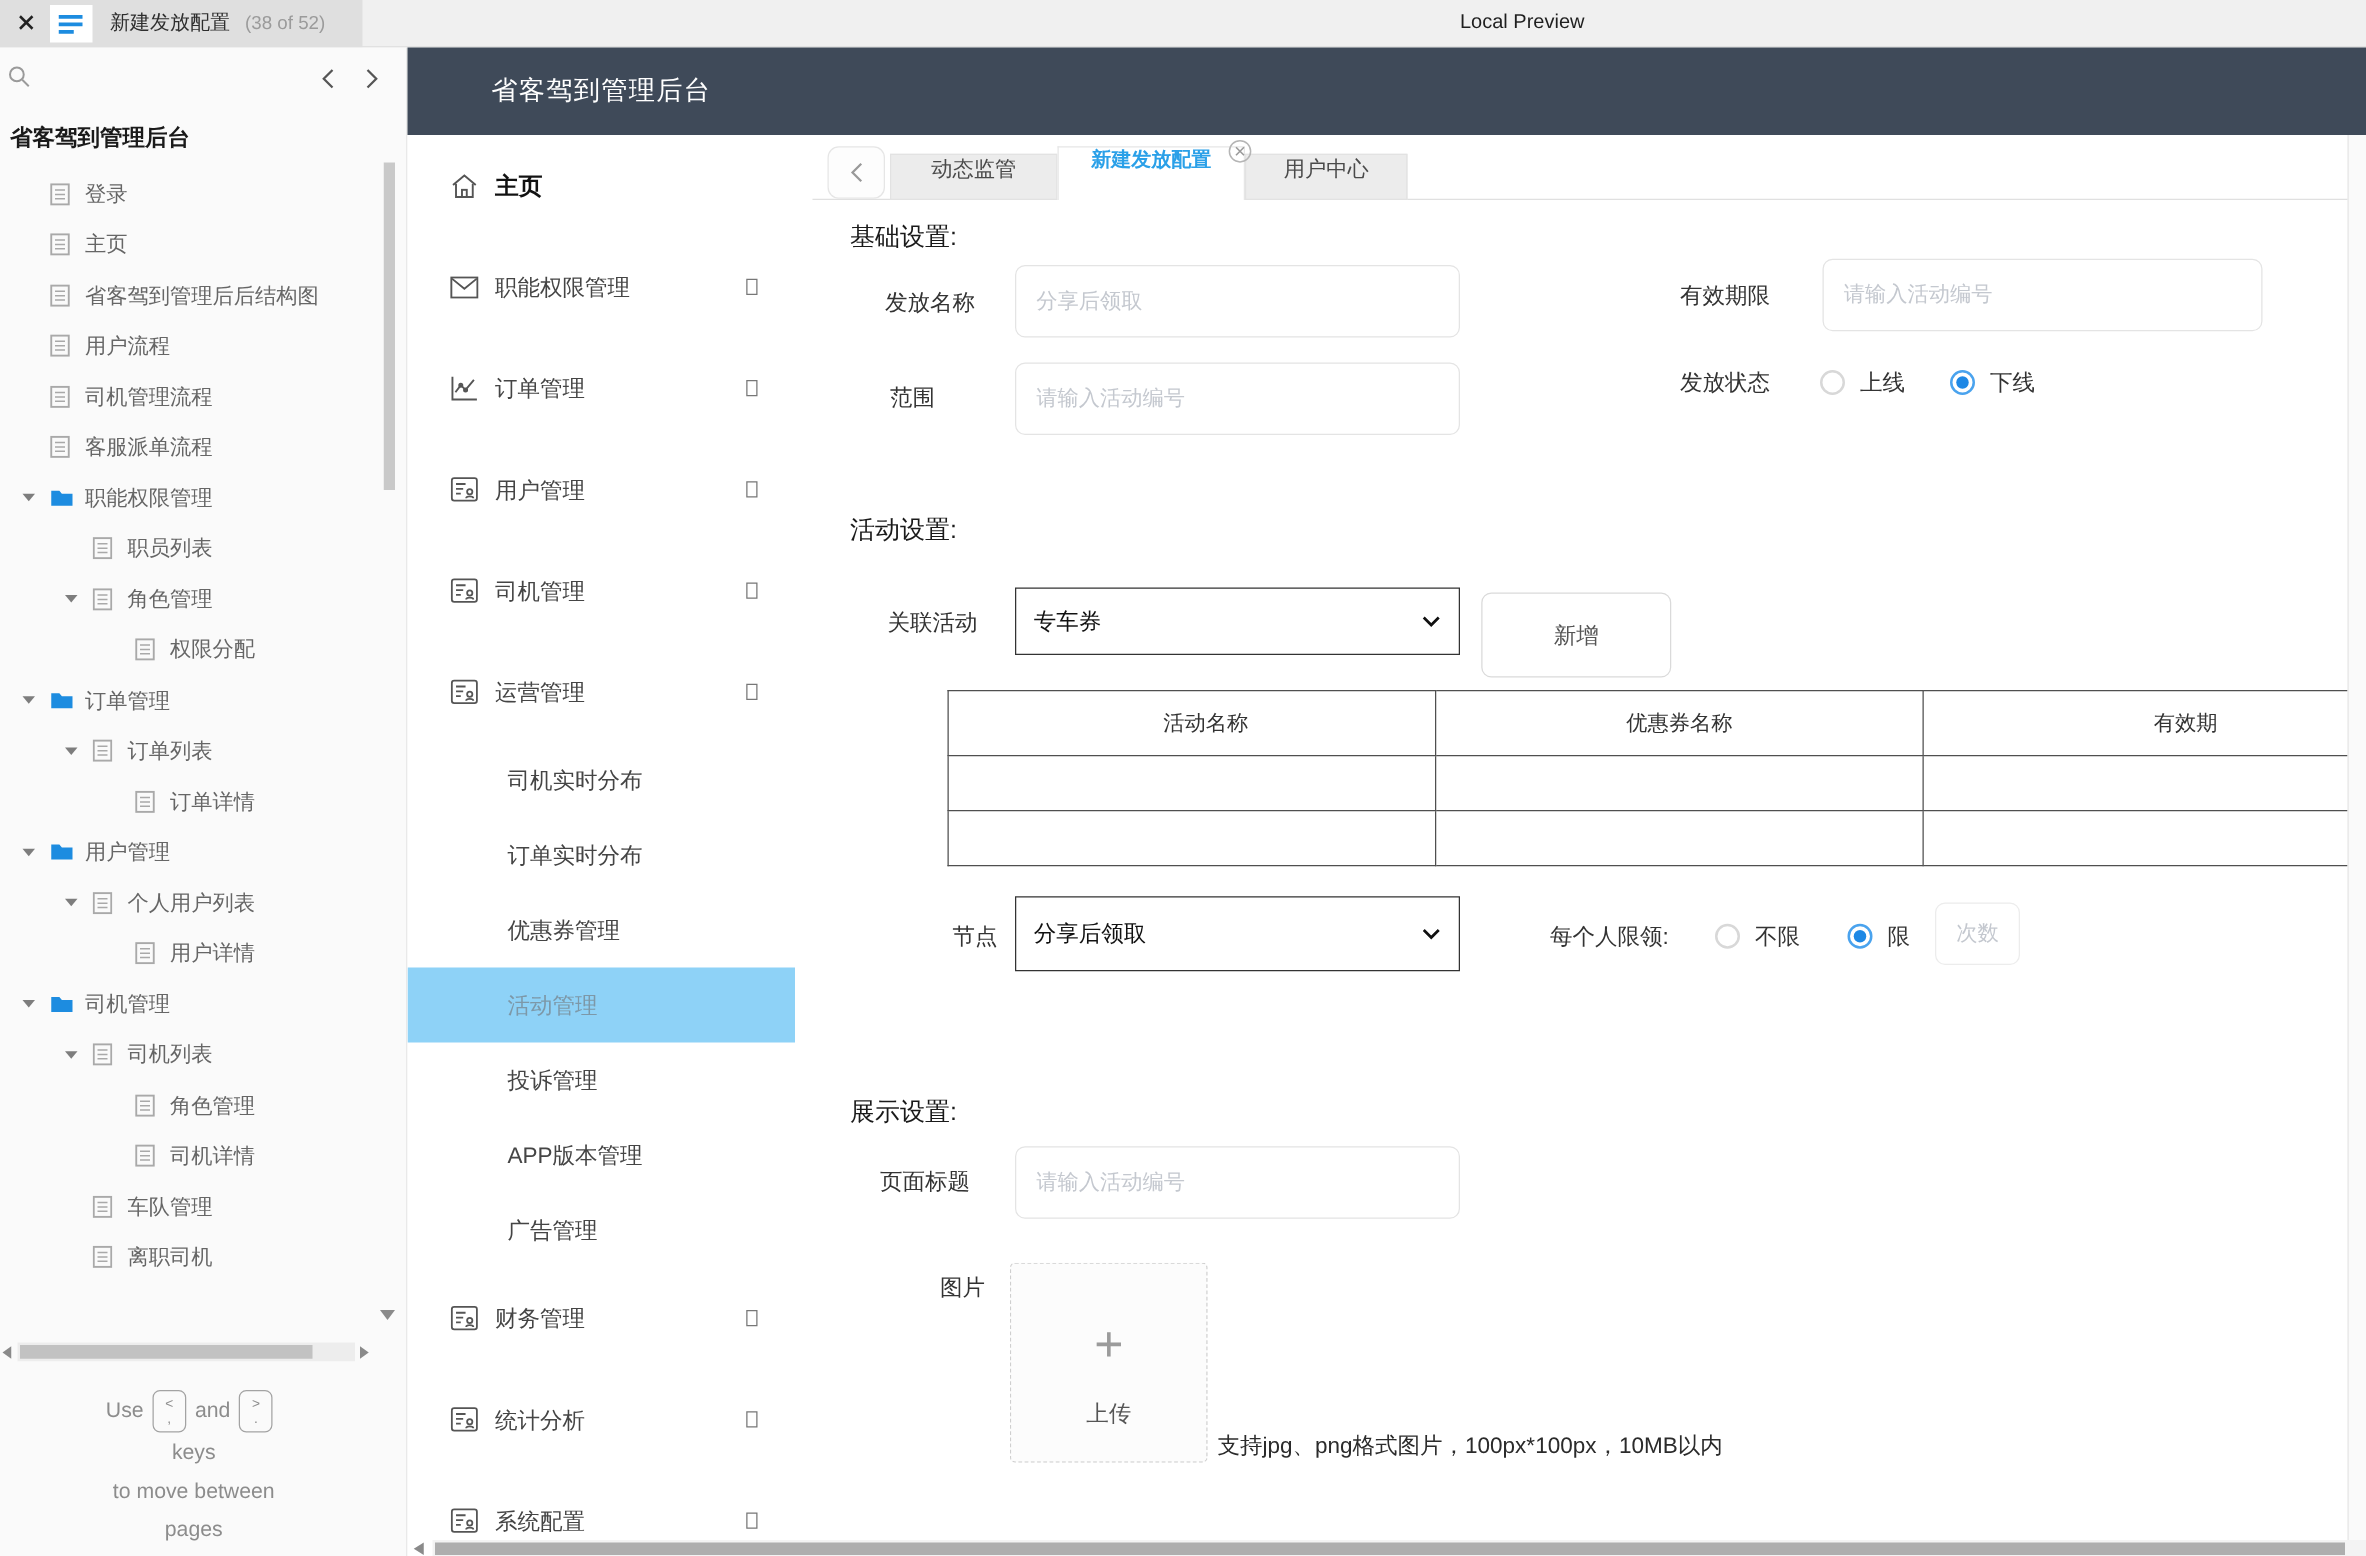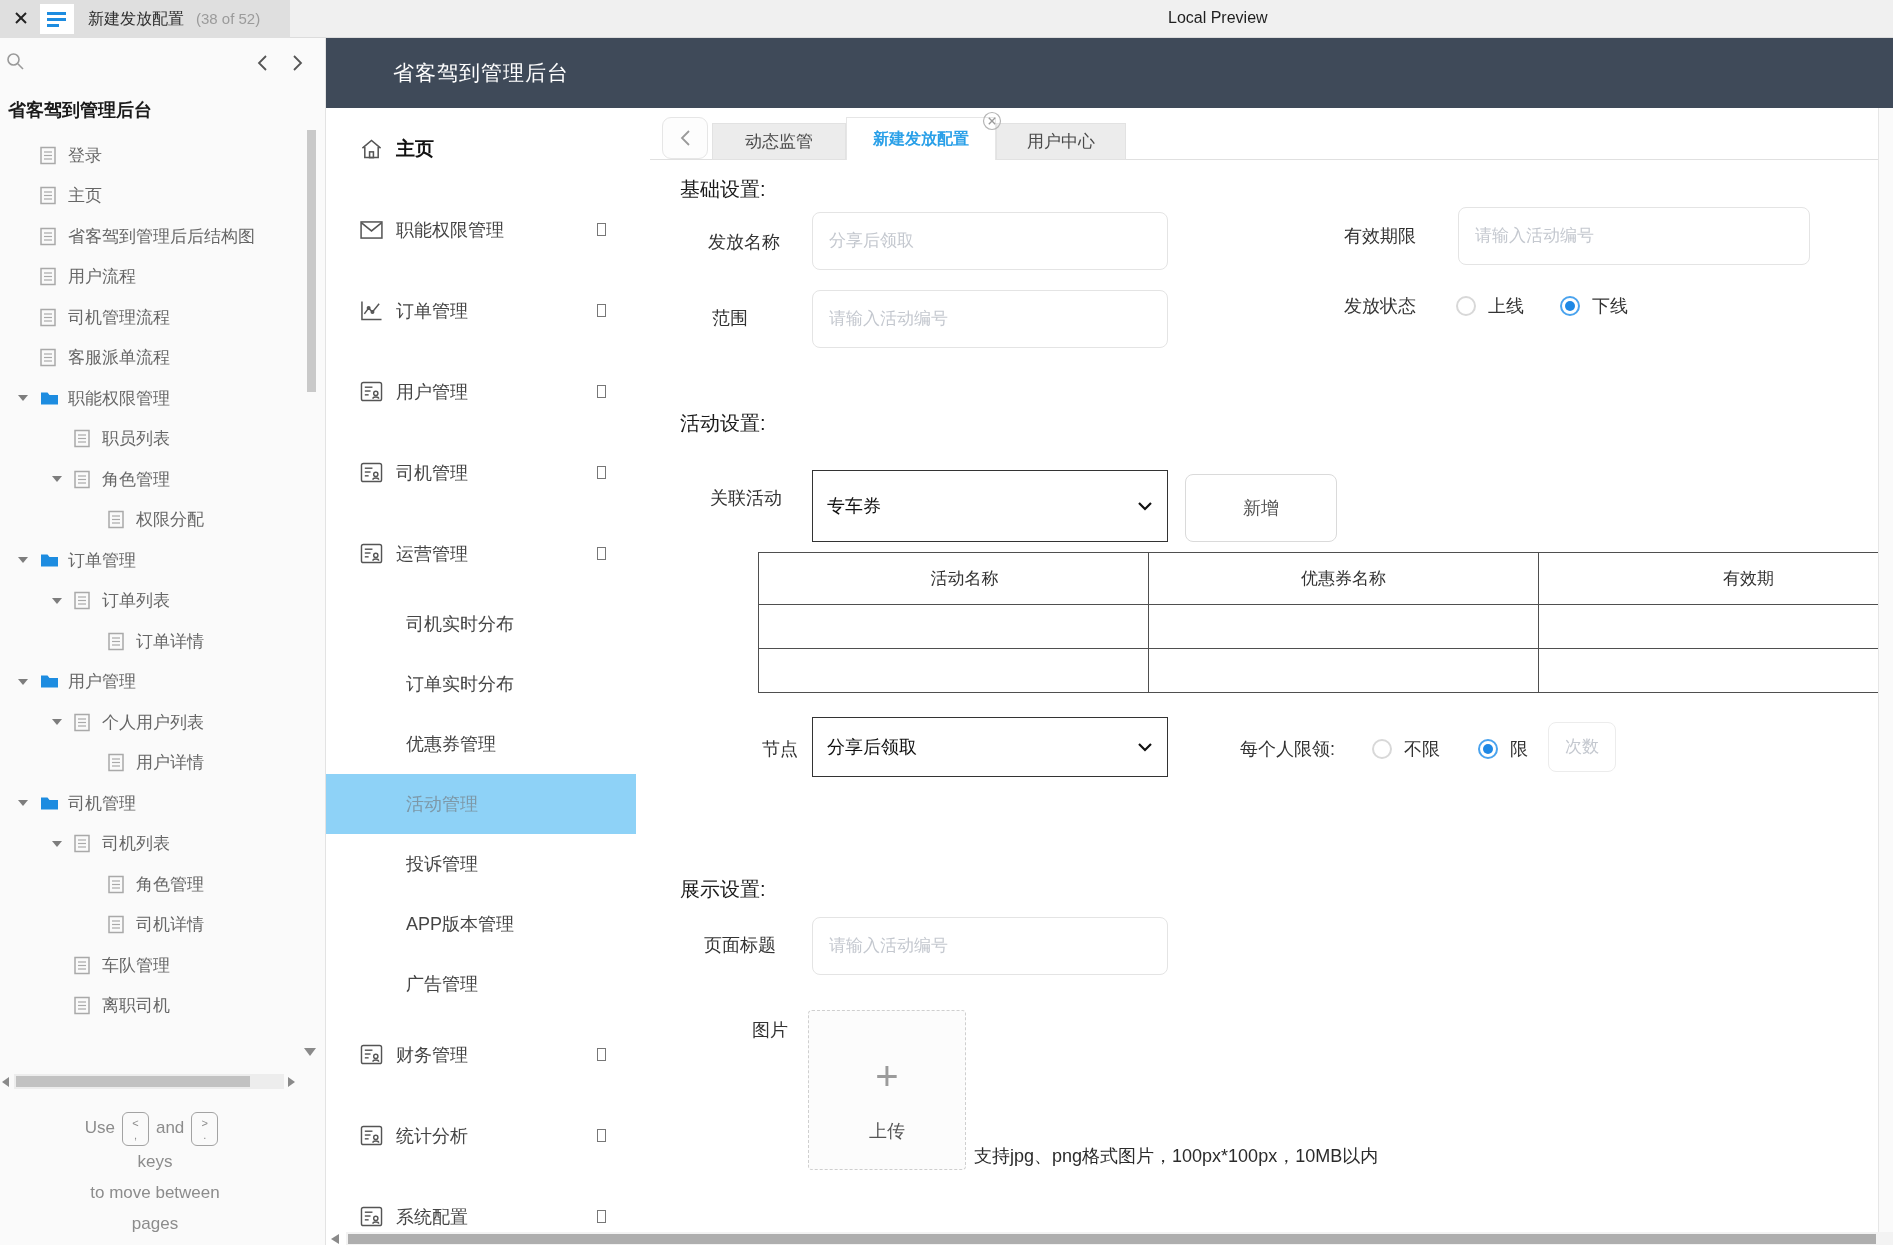--- a/index.html
+++ b/index.html
@@ -53,21 +53,21 @@
   .nav-label{margin-left:12px;font-size:18px;color:#454545;white-space:nowrap;}
   .nav-label.bold{font-weight:bold;color:#111;font-size:19px;}
   .nav-expand{margin-left:auto;margin-right:30px;width:9px;height:13px;border:1px solid #777;}
   .nav-sub .nav-label{margin-left:12px;}
   .nav-sub.active{background:#8ed2f7;}
   .nav-sub.active .nav-label{color:#7d98a8;}
 
   
   .tab-line{position:absolute;left:650px;top:159px;width:1228px;height:1px;background:#e0e0e0;z-index:1;}
   .tab-back{position:absolute;left:662px;top:117px;width:46px;height:42px;background:#fdfdfd;border:1px solid #e6e6e6;border-radius:9px;display:flex;align-items:center;justify-content:center;z-index:2;cursor:pointer;}
-  .tab{position:absolute;display:flex;align-items:center;justify-content:center;cursor:pointer;}
+  .tab{position:absolute;display:flex;justify-content:center;cursor:pointer;}
   .tab-inactive{background:#ececec;border:1px solid #e2e2e2;color:#4a4a4a;font-size:17px;z-index:2;}
   .tab-active{background:#fff;border:1px solid #e6e6e6;border-bottom:none;color:#2aa0e8;font-size:16px;font-weight:bold;z-index:3;}
   .tab-close{position:absolute;left:982px;top:111px;z-index:4;cursor:pointer;}
 
   
   .fheading{position:absolute;font-size:20px;color:#1a1a1a;font-weight:500;}
   .flabel{position:absolute;font-size:18px;color:#333;white-space:nowrap;}
   .inp{position:absolute;border:1px solid #e4e4e4;border-radius:8px;background:#fff;font-size:17px;color:#333;padding:0 16px;outline:none;font-family:inherit;}
   .inp::placeholder{color:#c4c8cf;}
   .inp.small{text-align:center;padding:0 6px;border-color:#ececec;}
@@ -604,21 +604,21 @@
 
   <div class="flabel" style="left:1344px;top:294px;">发放状态</div>
   <span class="radio" style="left:1456px;top:296px;"></span>
   <div class="flabel" style="left:1488px;top:294px;">上线</div>
   <span class="radio on" style="left:1560px;top:296px;"></span>
   <div class="flabel" style="left:1592px;top:294px;">下线</div>
 
   <div class="fheading" style="left:680px;top:410px;">活动设置:</div>
 
   <div class="flabel" style="left:710px;top:486px;">关联活动</div>
-  <div class="sel" style="left:812px;top:470px;width:356px;height:72px;">
+  <div class="sel" style="left:812px;top:470px;width:356px;height:54px;">
     <span>专车券</span>
     <svg width="16" height="10" viewBox="0 0 16 10" fill="none">
         <path d="M2 2 L8 8 L14 2" stroke="#111" stroke-width="2.2"></path>
       </svg>
   </div>
   <div class="btn" style="left:1185px;top:474px;width:152px;height:68px;">新增</div>
 
   <table class="atable" style="left:758px;top:552px;width:1200px;">
     <thead>
       <tr>

